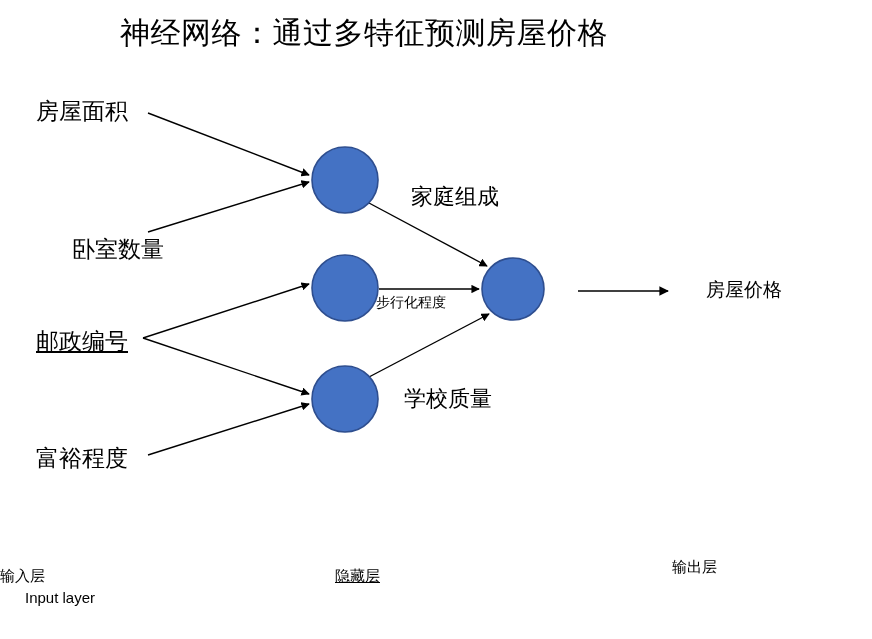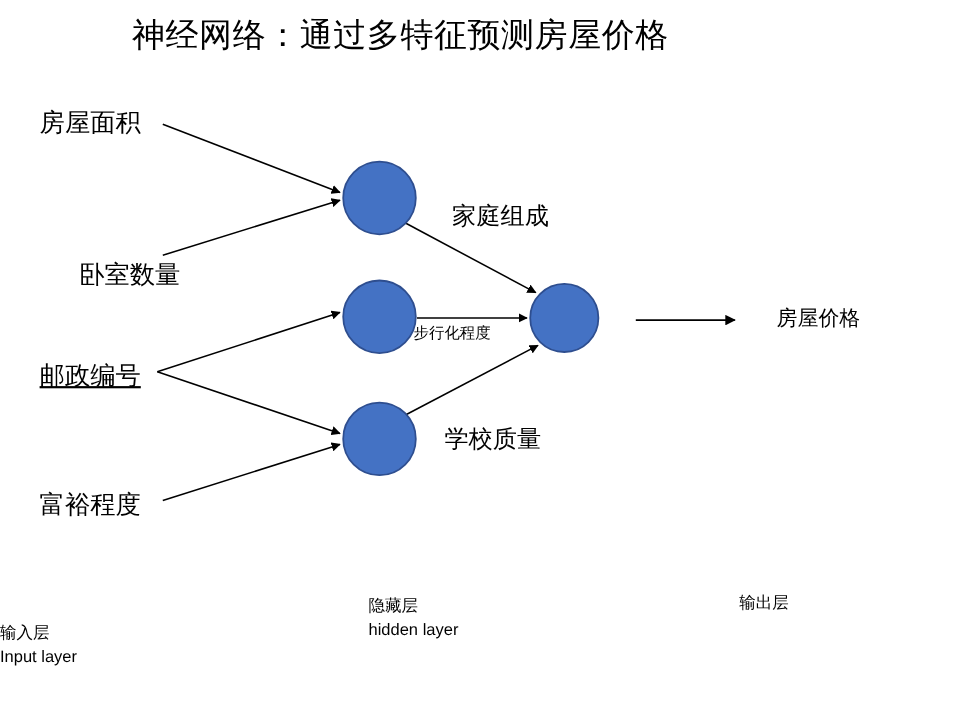--- a/index.html
+++ b/index.html
@@ -56,20 +56,21 @@
   .layer-caption {
     position: absolute;
     font-size: 15px;
     line-height: 1.45;
   }
   .layer-caption .cn {
     display: block;
   }
   .layer-caption .en {
     display: block;
+    margin-left: 25px;
   }
 </style>
 </head>
 <body>
 
 <div id="canvas">
 
   <svg class="svg-layer" viewBox="0 0 872 639" xmlns="http://www.w3.org/2000/svg">
     <defs>
       <marker id="arrow" viewBox="0 0 10 10" refX="9" refY="5" markerWidth="6" markerHeight="6" orient="auto-start-reverse">
@@ -114,21 +115,20 @@
   <div class="lbl hidden-label" style="left:411px; top:184px;">家庭组成</div>
   <div class="lbl hidden-label-small" style="left:376px; top:294px;">步行化程度</div>
   <div class="lbl hidden-label" style="left:404px; top:386px;">学校质量</div>
 
   <div class="lbl output-label" style="left:706px; top:279px;">房屋价格</div>
 
   <div class="layer-caption" style="left:0px; top:565px; width:170px;">
     <span class="cn">输入层</span>
     <span class="en">Input layer</span>
   </div>
-  <div class="layer-caption" style="left:335px; top:540px; width:170px;">
+  <div class="layer-caption" style="left:335px; top:565px; width:170px;text-decoration:underline;">
     <span class="cn">隐藏层</span>
-    <span class="en">hidden layer</span>
   </div>
-  <div class="layer-caption" style="left:672px; top:538px; width:170px;">
+  <div class="layer-caption" style="left:672px; top:558px; width:170px;font-family:Liberation Mono, monospace;">
     <span class="cn">输出层</span>
   </div>
 
 </div>
 
 </body></html>

